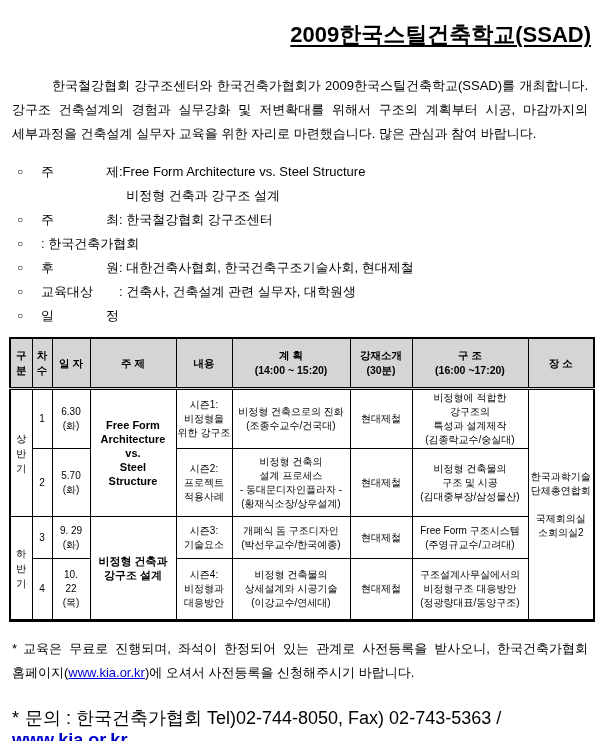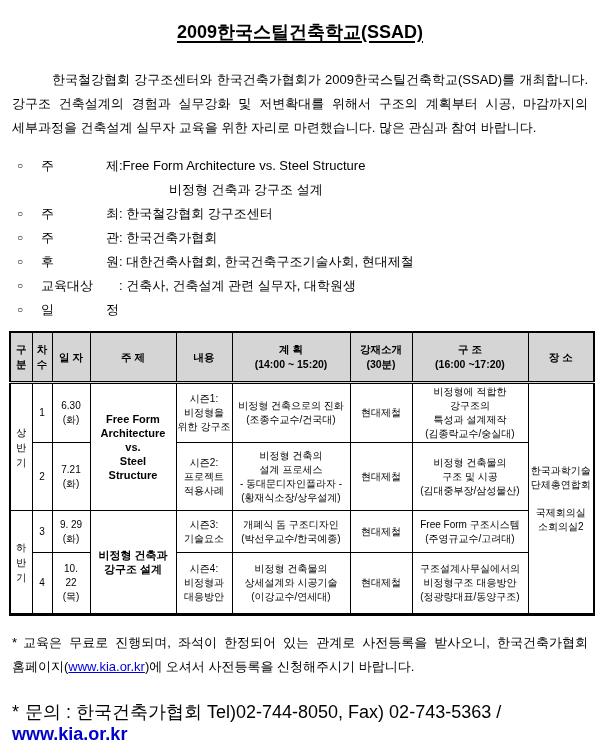--- a/index.html
+++ b/index.html
@@ -1,30 +1,30 @@
 <!DOCTYPE html>
 <html><head>
 <meta charset="utf-8">
 <style>
   html,body{margin:0;padding:0;background:#ffffff;}
   body{width:600px;height:741px;overflow:hidden;color:#000;
        font-family:"Liberation Sans",sans-serif;}
   .page{padding:16px 9px 0 9px;}
 
-  .title{text-align:center;font-size:18px;font-weight:bold;margin:4px 0 24px 0;}
+  .title{text-align:right;font-size:22px;font-weight:bold;margin:4px 0 24px 0;}
   .title span{text-decoration:underline;text-decoration-thickness:2px;text-underline-offset:3px;}
 
   .intro{font-size:13px;line-height:24px;text-align:justify;text-indent:40px;
          margin:0 3px 14px 3px;word-break:keep-all;}
 
   .info-list{font-size:13px;line-height:24px;margin-left:8px;}
   .info-row{display:flex;align-items:flex-start;}
   .info-bullet{width:24px;font-size:10px;line-height:24px;flex:none;}
   .info-label{width:78px;flex:none;text-align:justify;text-align-last:justify;}
-  .info-value{white-space:pre-wrap;word-break:keep-all;text-align:center;}
+  .info-value{white-space:pre-wrap;word-break:keep-all;}
 
   table.sched{border-collapse:collapse;table-layout:fixed;width:584px;margin-top:9px;
               font-size:10px;}
   table.sched{border:2px solid #000;border-bottom:3px solid #000;}
   .sched th,.sched td{border:1px solid #000;text-align:center;vertical-align:middle;
               white-space:pre-line;word-break:keep-all;padding:1px 0;line-height:14px;}
   .sched thead th{background:#d5d5d5;font-weight:bold;font-size:10.5px;
               border-bottom:3px double #000;height:46px;line-height:15px;}
   .row1{height:48px;} .row2{height:68px;} .row3{height:42px;} .row4{height:62px;}
   td.bold-cell{font-weight:bold;font-size:11px;}
@@ -52,21 +52,20 @@
       <span class="info-value">:Free Form Architecture vs. Steel Structure
   비정형 건축과 강구조 설계</span>
     </div>
     <div class="info-row">
       <span class="info-bullet">○</span>
       <span class="info-label">주 최</span>
       <span class="info-value">: 한국철강협회 강구조센터</span>
     </div>
     <div class="info-row">
       <span class="info-bullet">○</span>
-      <span class="info-label">주 관</span>
       <span class="info-value">: 한국건축가협회</span>
     </div>
     <div class="info-row">
       <span class="info-bullet">○</span>
       <span class="info-label">후 원</span>
       <span class="info-value">: 대한건축사협회, 한국건축구조기술사회, 현대제철</span>
     </div>
     <div class="info-row">
       <span class="info-bullet">○</span>
       <span class="info-label">교육대상</span>
@@ -132,21 +131,21 @@
 특성과 설계제작
 (김종락교수/숭실대)</td>
         <td rowspan="4">한국과학기술
 단체총연합회
 
 국제회의실
 소회의실2</td>
       </tr>
       <tr class="row2">
         <td>2</td>
-        <td>7.21
+        <td>5.70
 (화)</td>
         <td>시즌2:
 프로젝트
 적용사례</td>
         <td>비정형 건축의
 설계 프로세스
 - 동대문디자인플라자 -
 (황재식소장/상우설계)</td>
         <td>현대제철</td>
         <td>비정형 건축물의

